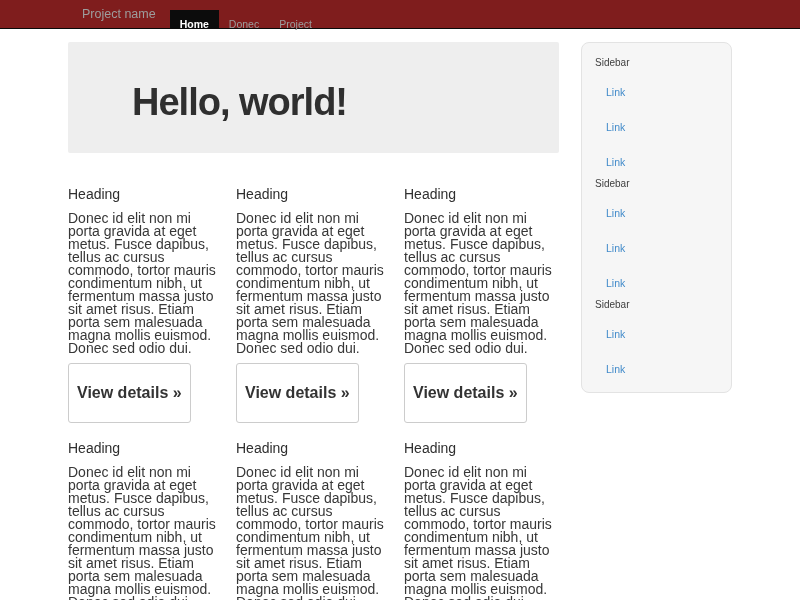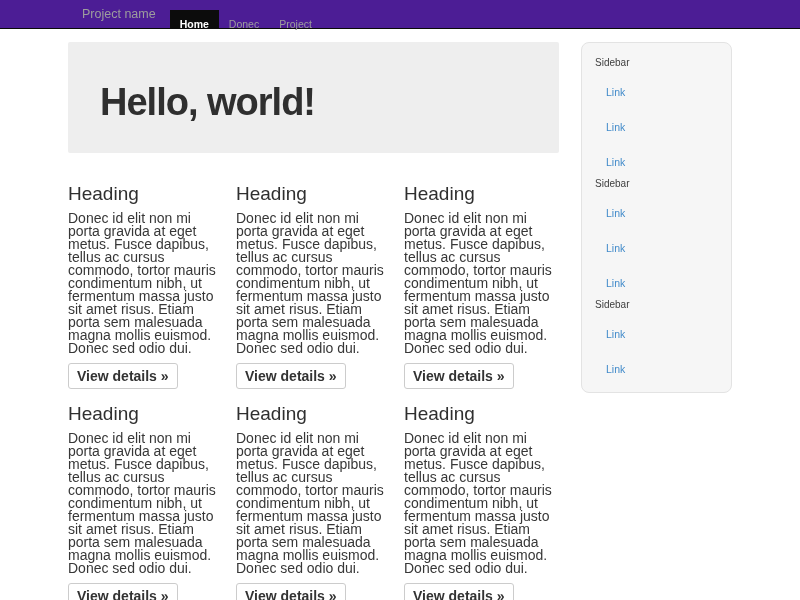--- a/index.html
+++ b/index.html
@@ -11,21 +11,21 @@
   body {
     width: 800px;
     height: 600px;
     overflow: hidden;
     position: relative;
   }
 
   
   .navbar {
     height: 28px;
-    background: #4c1d95;
+    background: #7f1d1d;
     border-bottom: 1px solid #0a0a0a;
     display: flex;
     align-items: stretch;
   }
   .navbar-inner {
     margin-left: 68px;
     display: flex;
     align-items: stretch;
   }
   .brand {
@@ -66,21 +66,21 @@
     padding-left: 8px;
     box-sizing: border-box;
   }
 
   
   .jumbotron {
     background: #eeeeee;
     border-radius: 2px;
     margin-right: 14px;
     margin-bottom: 16px;
-    padding: 40px 42px 27px 32px;
+    padding: 40px 42px 27px 64px;
     box-sizing: border-box;
   }
   .jumbotron h1 {
     margin: 0 0 4px 0;
     font-size: 38px;
     line-height: 40px;
     font-weight: bold;
     letter-spacing: -1px;
     color: #2f2f2f;
   }
@@ -96,40 +96,40 @@
   .cards {
     display: flex;
     flex-wrap: wrap;
   }
   .card {
     width: 155px;
     margin-right: 13px;
   }
   .card h2 {
     margin: 14px 0 7px 0;
-    font-size: 19px;
+    font-size: 14px;
     line-height: 22px;
     font-weight: 500;
     color: #2f2f2f;
   }
   .card p {
     margin: 0 0 8px 0;
     font-size: 14px;
     line-height: 13px;
     color: #373737;
   }
   .btn {
     display: inline-block;
-    font-size: 14px;
+    font-size: 16px;
     font-weight: bold;
     color: #333333;
     background: #ffffff;
     border: 1px solid #cccccc;
     border-radius: 3px;
-    padding: 4px 8px;
+    padding: 20px 8px;
     text-decoration: none;
     cursor: pointer;
   }
 
   
   .well {
     background: #f6f6f6;
     border: 1px solid #e3e3e3;
     border-radius: 8px;
     padding: 12px 10px 12px 13px;

